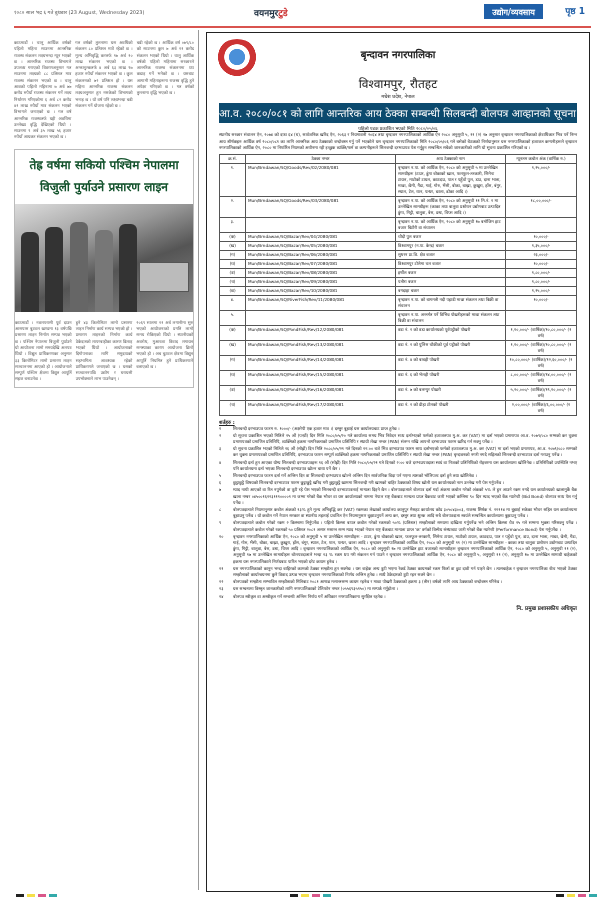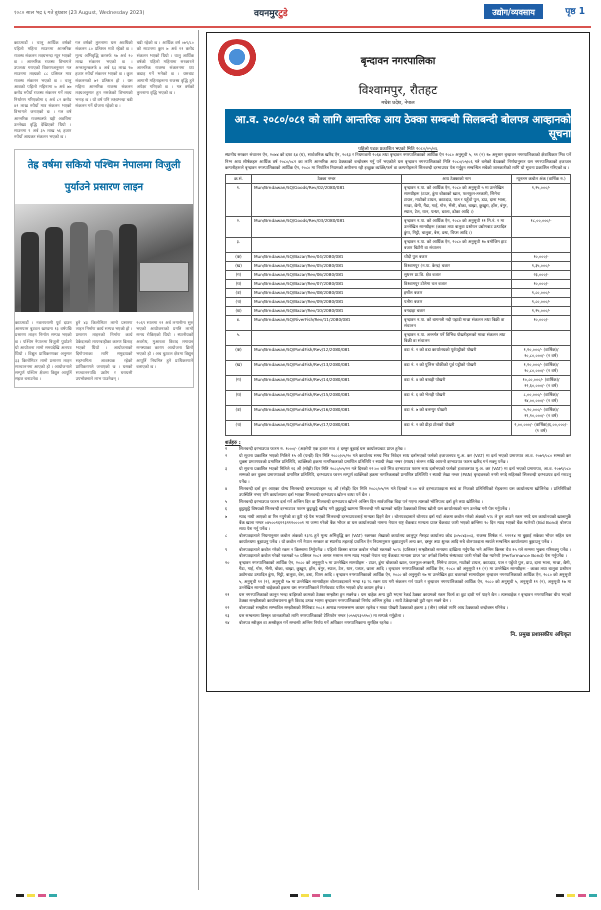--- a/index.html
+++ b/index.html
@@ -10,31 +10,31 @@
 .hdr .logo span{color:#c33}
 .hdr .sec{position:absolute;right:48px;top:4px;background:#1f5fa8;color:#fff;font-size:8px;font-weight:bold;padding:2px 8px}
 .hdr .pg{position:absolute;right:6px;top:4px;color:#1f5fa8;font-size:9px;font-weight:bold}
 .hdr .rule{position:absolute;left:0;right:0;top:26px;height:2px;background:#d9534f}
 .left{position:absolute;left:14px;top:32px;width:180px}
 .vrule{position:absolute;left:198px;top:30px;width:1px;height:860px;background:#999}
 .h1{font-family:"DejaVu Serif",serif;font-size:22px;line-height:28px;text-align:center;color:#222;font-weight:bold;margin-top:6px}
 .cols{display:flex;gap:4px;margin-top:8px}
 .col{flex:1;font-size:4.2px;line-height:6.3px;color:#555;text-align:justify}
 .box{border:1px solid #bbb;margin:8px 0 0 0;padding:4px 0}
-.h2{font-family:"DejaVu Serif",serif;font-size:10px;line-height:22px;text-align:center;color:#0369a1;font-weight:bold}
+.h2{font-family:"DejaVu Serif",serif;font-size:12px;line-height:22px;text-align:center;color:#14532d;font-weight:bold}
 .photo{height:108px;margin:6px 0 0 0;background:linear-gradient(160deg,#ddd 0%,#999 35%,#555 60%,#888 100%);position:relative}
 .photo .p{position:absolute;bottom:0;width:18px;border-radius:6px 6px 0 0;background:#333}
-.notice{position:absolute;left:206px;top:32px;width:384px;height:660px;border:1.5px solid #222;padding:18px}
+.notice{position:absolute;left:206px;top:32px;width:384px;height:860px;border:1.5px solid #222;padding:12px}
 .emblem{position:absolute;left:8px;top:6px;width:44px;height:40px;border-radius:50%;background:radial-gradient(circle at 50% 45%,#4a90d9 0,#4a90d9 25%,#fff 27%,#fff 40%,#c33 42%,#c33 60%,#fff 62%)}
 .org{text-align:center;font-family:"DejaVu Serif",serif}
 .org .n1{font-size:10px;font-weight:bold;margin-top:2px}
 .org .n2{font-size:7px;margin-top:2px}
 .org .n3{font-size:12px;margin-top:14px}
 .org .n4{font-size:5px;margin-top:1px}
-.banner{background:#0369a1;color:#fff;font-size:10.5px;font-weight:bold;text-align:right;padding:3px 0;margin-top:4px;font-family:"DejaVu Sans",sans-serif}
+.banner{background:#0c4a6e;color:#fff;font-size:10.5px;font-weight:normal;text-align:left;padding:3px 0;margin-top:4px;font-family:"DejaVu Sans",sans-serif}
 .pubdate{text-align:center;font-size:4.5px;text-decoration:underline;margin-top:2px}
 .intro{font-size:4.2px;line-height:6.5px;text-align:justify;margin-top:1px}
 table{border-collapse:collapse;width:100%;margin-top:2px;font-size:4.2px}
 th,td{border:1px solid #555;padding:1px 2px;vertical-align:top;line-height:6px}
 th{font-weight:normal;text-align:center}
 td.c{text-align:center}
 .cond-title{font-size:5px;font-weight:bold;text-decoration:underline;margin-top:3px}
 .cond{font-size:4.2px;line-height:6.2px;text-align:justify}
 .cond li{list-style:none;display:flex;gap:6px;margin-top:1px}
 .cond li b{font-weight:normal;width:8px;flex:none}

